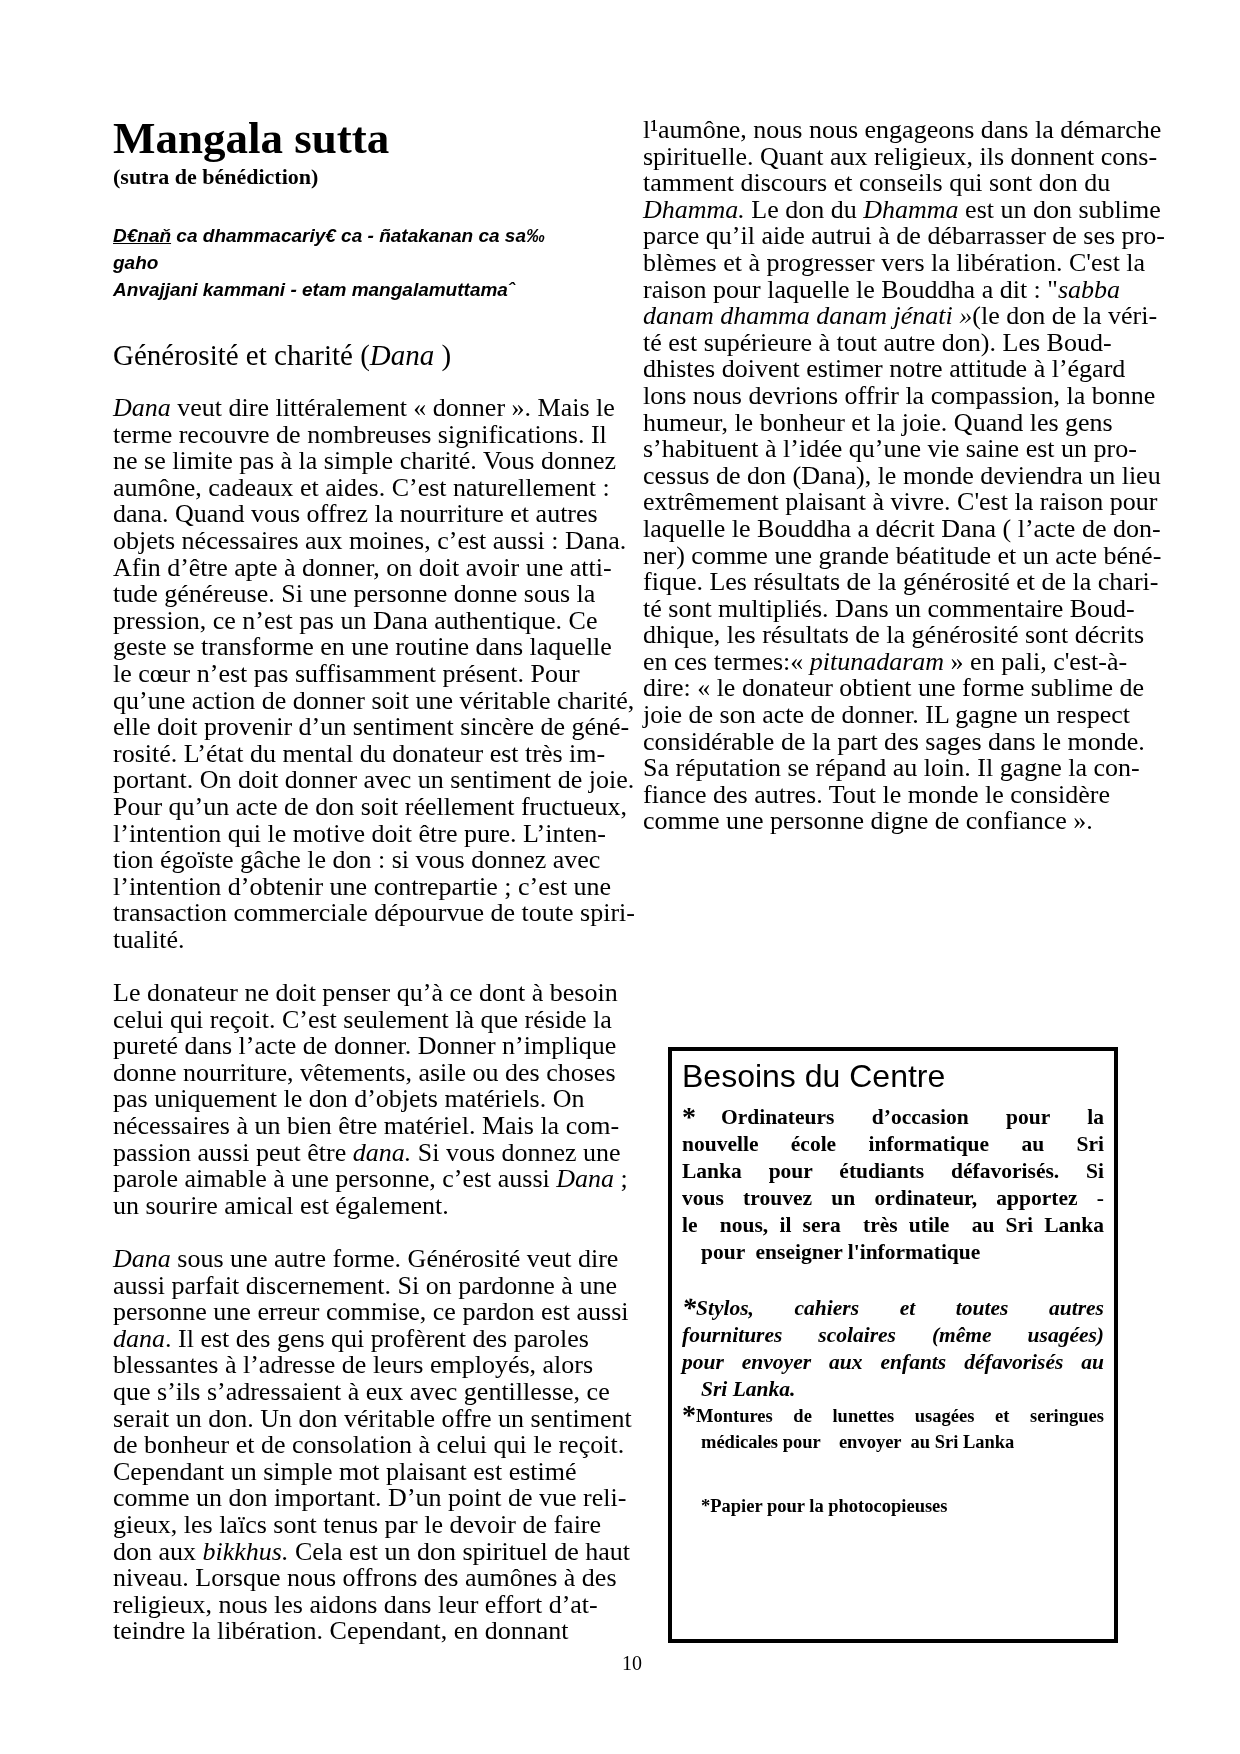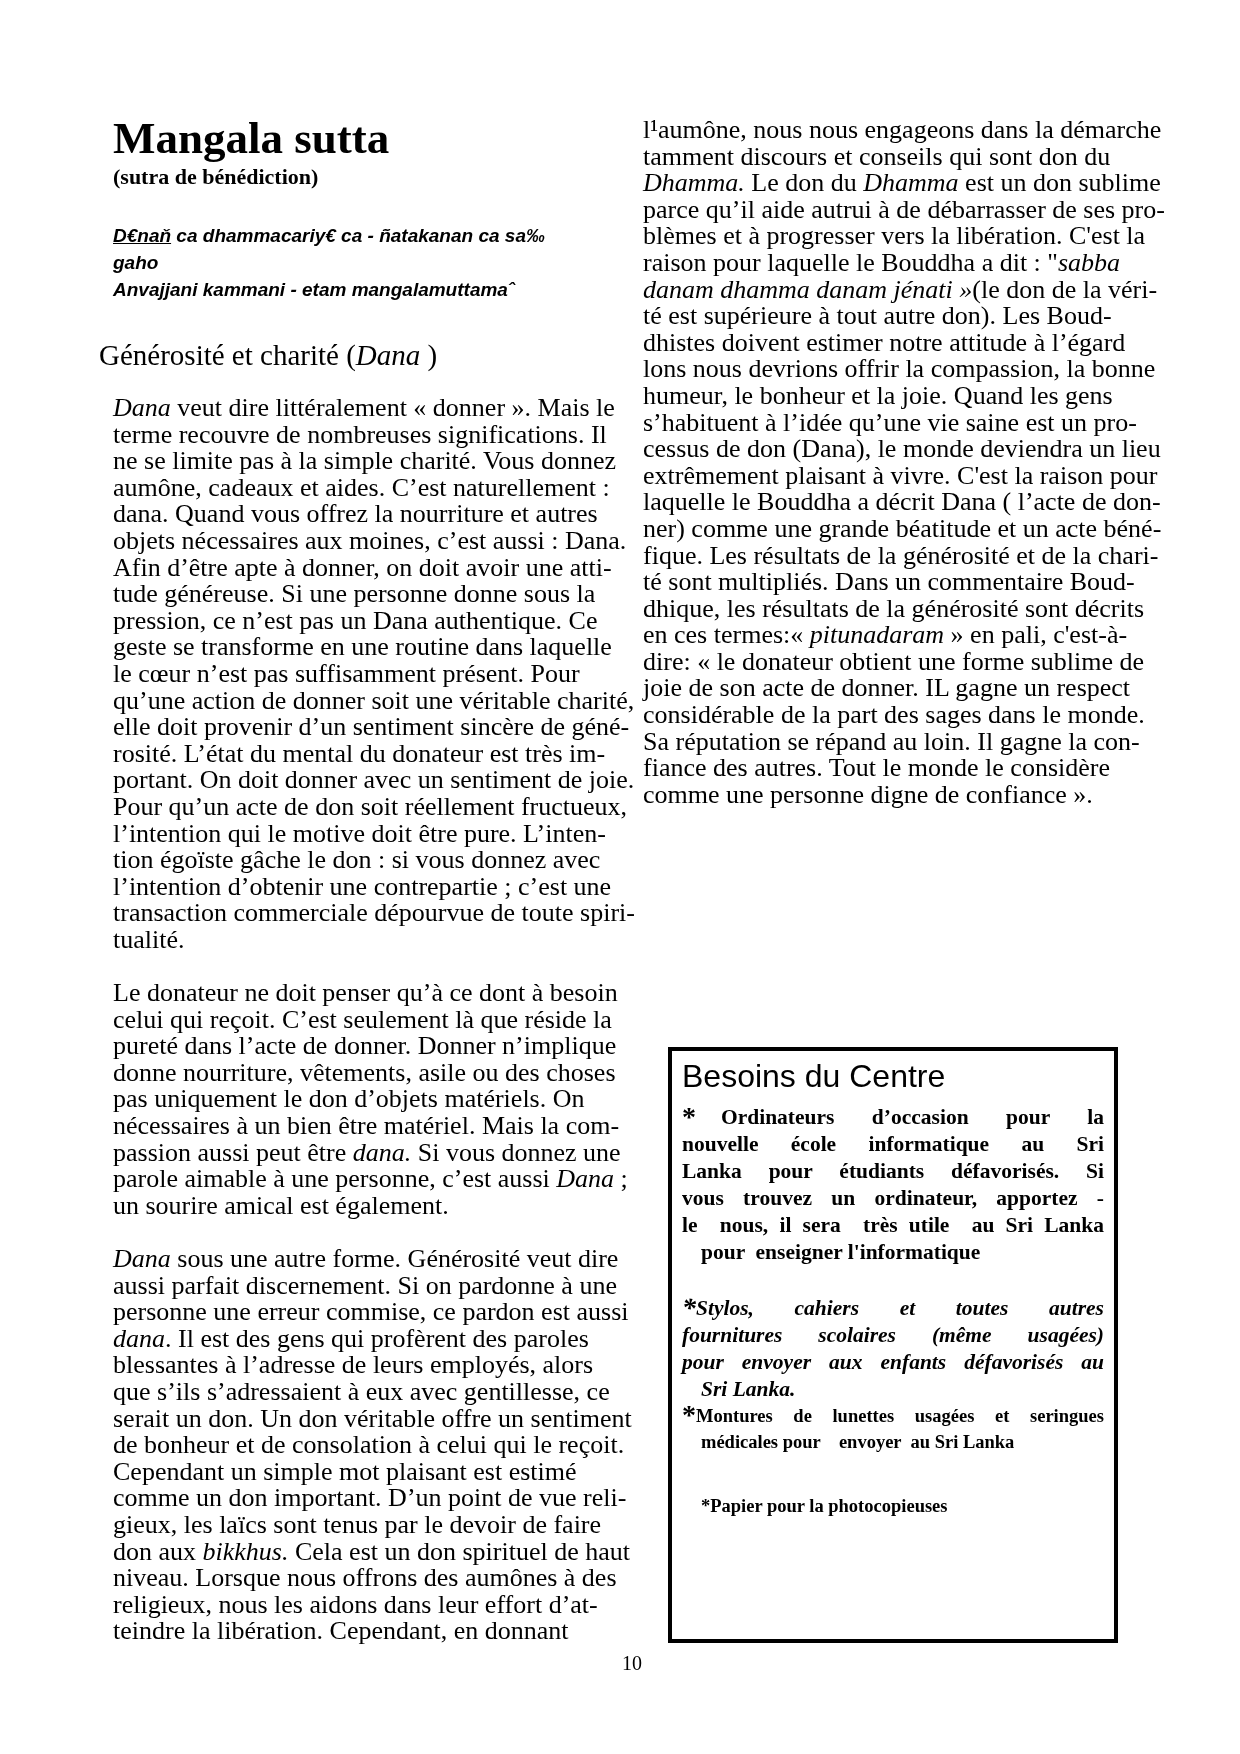--- a/index.html
+++ b/index.html
@@ -6,21 +6,21 @@
   body { width:1240px; height:1754px; position:relative; overflow:hidden; color:#000; }
   .serif { font-family: "Liberation Serif", "DejaVu Serif", serif; }
   .sans { font-family: "Liberation Sans", "DejaVu Sans", sans-serif; }
 
   #title { position:absolute; left:113px; top:114px; font-size:45px; font-weight:bold; line-height:48px; margin:0; }
   #subtitle { position:absolute; left:113px; top:164px; font-size:22px; font-weight:bold; line-height:26px; }
 
   #pali { position:absolute; left:113px; top:222px; width:480px; font-size:19px; font-weight:bold; font-style:italic; line-height:27px; }
   #pali .ul { text-decoration:underline; }
 
-  #section-heading { position:absolute; left:99px; top:338px; font-size:29px; line-height:34px; margin:0; font-weight:normal; }
+  #section-heading { position:absolute; left:113px; top:338px; font-size:29px; line-height:34px; margin:0; font-weight:normal; }
   #section-heading i { font-style:italic; }
 
   .col { position:absolute; font-size:26px; line-height:26.6px; }
   #col-left { left:113px; top:395px; width:505px; }
   #col-right { left:643px; top:117px; width:510px; }
   .col p { margin:0; }
   .col p + p { margin-top:26.6px; }
   .col .line { display:block; white-space:nowrap; }
   .col i { font-style:italic; }
 
@@ -101,20 +101,21 @@
       <span class="line"><span>don aux </span><i>bikkhus.</i><span> Cela est un don spirituel de haut</span></span>
       <span class="line"><span>niveau. Lorsque nous offrons des aumônes à des</span></span>
       <span class="line"><span>religieux, nous les aidons dans leur effort d’at-</span></span>
       <span class="line"><span>teindre la libération. Cependant, en donnant</span></span>
     </p>
 </div>
 
 <div id="col-right" class="col serif">
   <p id="rp1">
       <span class="line"><span>l¹aumône, nous nous engageons dans la démarche</span></span>
+      <span class="line"><span>spirituelle. Quant aux religieux, ils donnent cons-</span></span>
       <span class="line"><span>tamment discours et conseils qui sont don du</span></span>
       <span class="line"><i>Dhamma.</i><span> Le don du </span><i>Dhamma</i><span> est un don sublime</span></span>
       <span class="line"><span>parce qu’il aide autrui à de débarrasser de ses pro-</span></span>
       <span class="line"><span>blèmes et à progresser vers la libération. C'est la</span></span>
       <span class="line"><span>raison pour laquelle le Bouddha a dit : "</span><i>sabba</i><span></span></span>
       <span class="line"><i>danam dhamma danam jénati »</i><span>(le don de la véri-</span></span>
       <span class="line"><span>té est supérieure à tout autre don). Les Boud-</span></span>
       <span class="line"><span>dhistes doivent estimer notre attitude à l’égard</span></span>
       <span class="line"><span>lons nous devrions offrir la compassion, la bonne</span></span>
       <span class="line"><span>humeur, le bonheur et la joie. Quand les gens</span></span>

